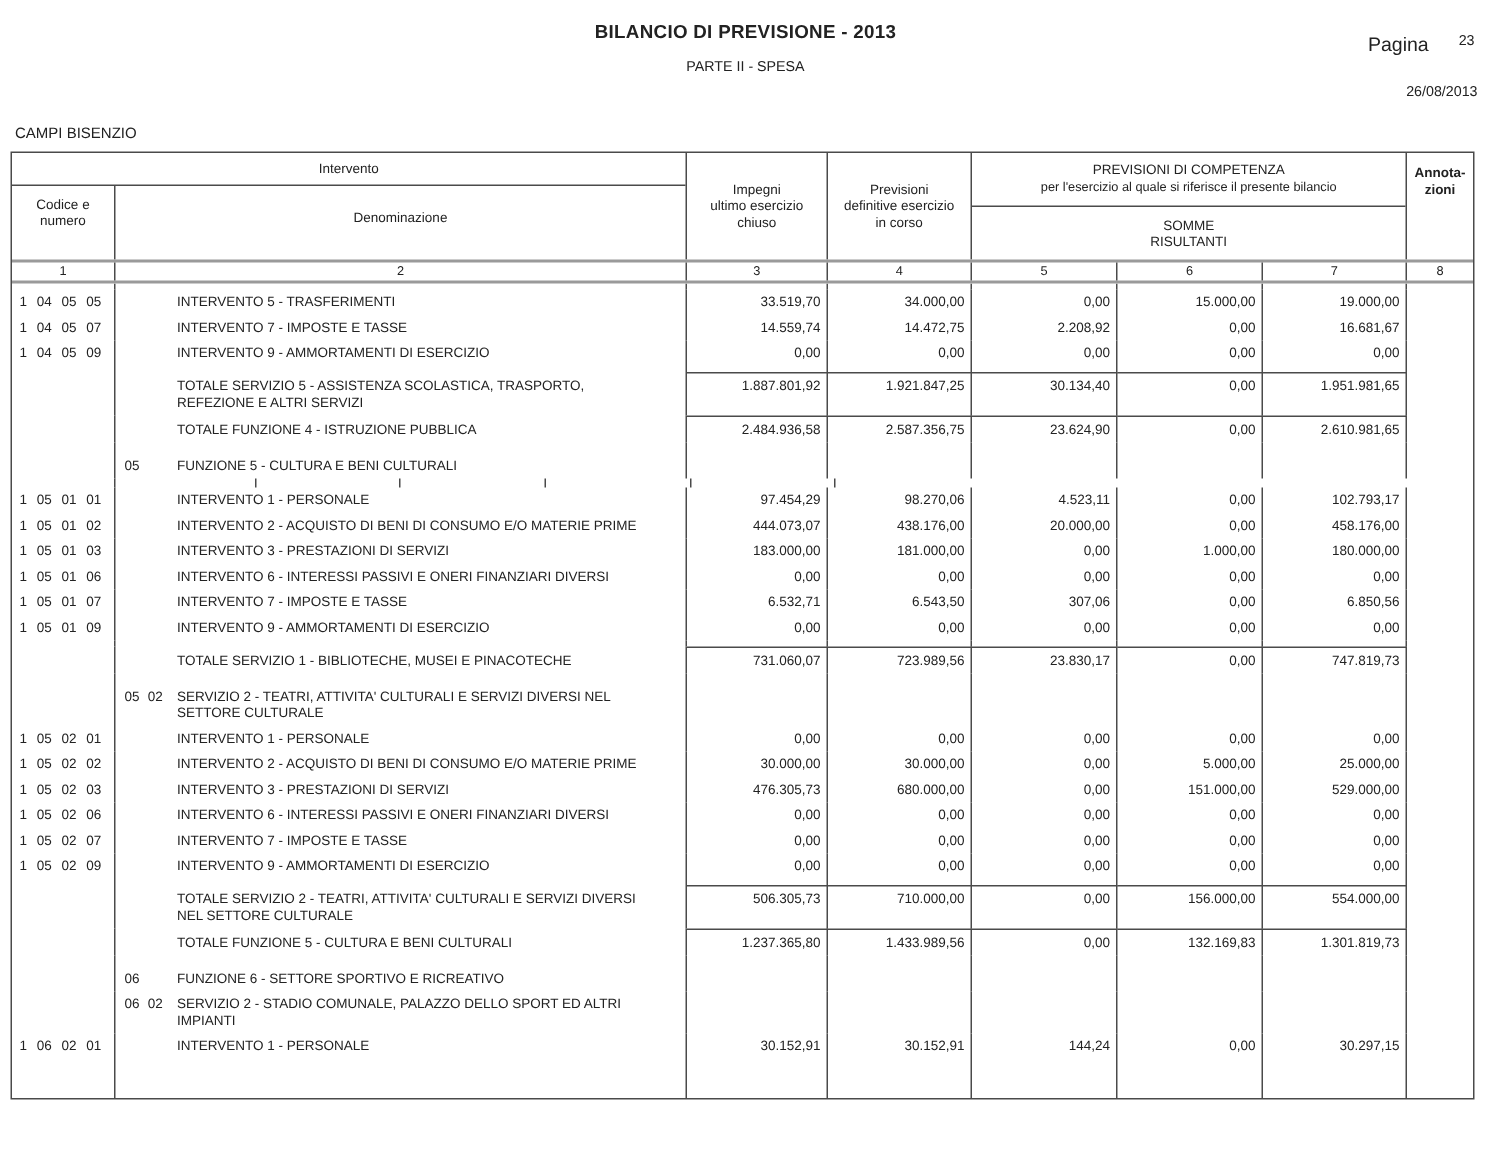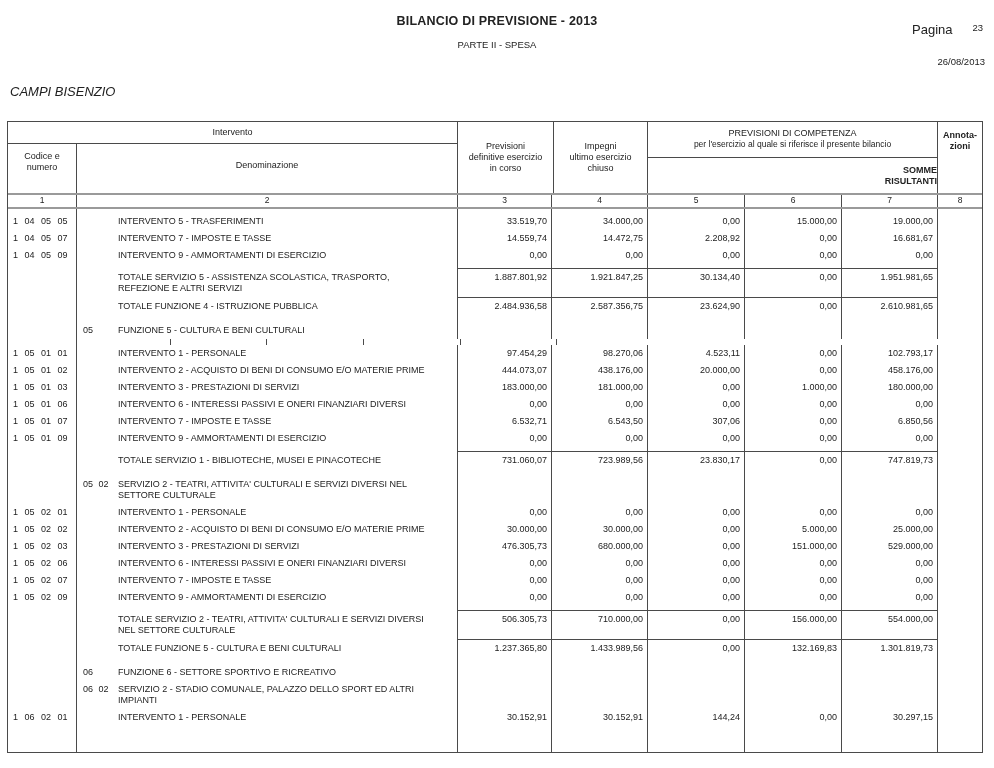--- a/index.html
+++ b/index.html
@@ -7,26 +7,26 @@
     width:994px;height:768px;background:#ffffff;position:relative;
     font-family:"Liberation Sans",sans-serif;color:#222;overflow:hidden;
   }
   
   .pg-title{position:absolute;top:14px;left:0;width:100%;text-align:center;
     font-size:12.5px;font-weight:bold;letter-spacing:.2px;}
   .pg-sub{position:absolute;top:39px;left:0;width:100%;text-align:center;font-size:9.5px;}
   .pg-label{position:absolute;top:22px;left:912px;font-size:13px;}
   .pg-num{position:absolute;top:22px;right:11px;font-size:9.5px;}
   .pg-date{position:absolute;top:56px;right:9px;font-size:9.5px;}
-  .pg-entity{position:absolute;top:84px;left:10px;font-size:13px;font-style:italic;}
+  .pg-entity{position:absolute;top:84px;left:10px;font-size:10px;}
 
   
   .btable{position:absolute;left:7px;top:101px;width:976px;height:632px;
     border:1px solid #4a4a4a;box-sizing:border-box;display:flex;flex-direction:column;
-    font-size:9px;line-height:11px;margin-top:20px;}
+    font-size:9px;line-height:11px;}
   .btable *{box-sizing:border-box;}
 
   
   .thead{height:71px;display:flex;flex-shrink:0;}
   .hgl{width:450px;border-right:1px solid #4a4a4a;display:flex;flex-direction:column;}
   .h-intervento{height:22px;border-bottom:1px solid #4a4a4a;text-align:center;line-height:21px;}
   .hlb{flex:1;display:flex;}
   .h-codice{width:69px;border-right:1px solid #4a4a4a;text-align:center;padding-top:7px;}
   .h-denom{flex:1;text-align:center;padding-top:16px;}
   .hcol{border-right:1px solid #4a4a4a;text-align:center;white-space:pre-line;
@@ -34,21 +34,21 @@
   .h-impegni{width:94px;}
   .h-previsioni{width:96px;}
   .hgc{width:290px;border-right:1px solid #4a4a4a;display:flex;flex-direction:column;}
   .h-comp-title{height:36px;border-bottom:1px solid #4a4a4a;text-align:center;padding-top:6px;}
   .h-comp-sub{font-size:8.5px;}
   .hcb{flex:1;display:flex;}
   .h-var{width:194px;border-right:1px solid #4a4a4a;padding-top:4px;}
   .h-var-title{text-align:center;}
   .h-var-sub{display:flex;}
   .h-var-sub span{flex:1;text-align:center;}
-  .h-somme{flex:1;text-align:right;white-space:pre-line;display:flex;flex-direction:column;justify-content:center;font-weight:bold;}
+  .h-somme{flex:1;text-align:center;white-space:pre-line;display:flex;flex-direction:column;justify-content:center;}
   .h-annot{flex:1;border-right:none;justify-content:flex-start;padding-top:8px;font-weight:bold;}
 
   
   .tnums{height:16px;flex-shrink:0;display:flex;border-top:2px solid #9a9a9a;
     border-bottom:2px solid #9a9a9a;}
   .tnums div{border-right:1px solid #4a4a4a;text-align:center;line-height:11px;font-size:8.5px;}
   .tnums div:last-child{border-right:none;}
 
   
   .tbody{flex:1;display:flex;flex-direction:column;overflow:hidden;}
@@ -86,26 +86,26 @@
 <div class="btable">
 
   <div class="thead">
     <div class="hgl">
       <div class="h-intervento">Intervento</div>
       <div class="hlb">
         <div class="h-codice">Codice e numero</div>
         <div class="h-denom">Denominazione</div>
       </div>
     </div>
+    <div class="hcol h-impegni">Impegni
+ultimo esercizio
+chiuso</div>
     <div class="hcol h-previsioni">Previsioni
 definitive esercizio
 in corso</div>
-    <div class="hcol h-impegni">Impegni
-ultimo esercizio
-chiuso</div>
     <div class="hgc">
       <div class="h-comp-title">
         <div>PREVISIONI DI COMPETENZA</div>
         <div class="h-comp-sub">per l'esercizio al quale si riferisce il presente bilancio</div>
       </div>
       <div class="hcb">
         <div class="h-somme">SOMME
 RISULTANTI</div>
       </div>
     </div>

